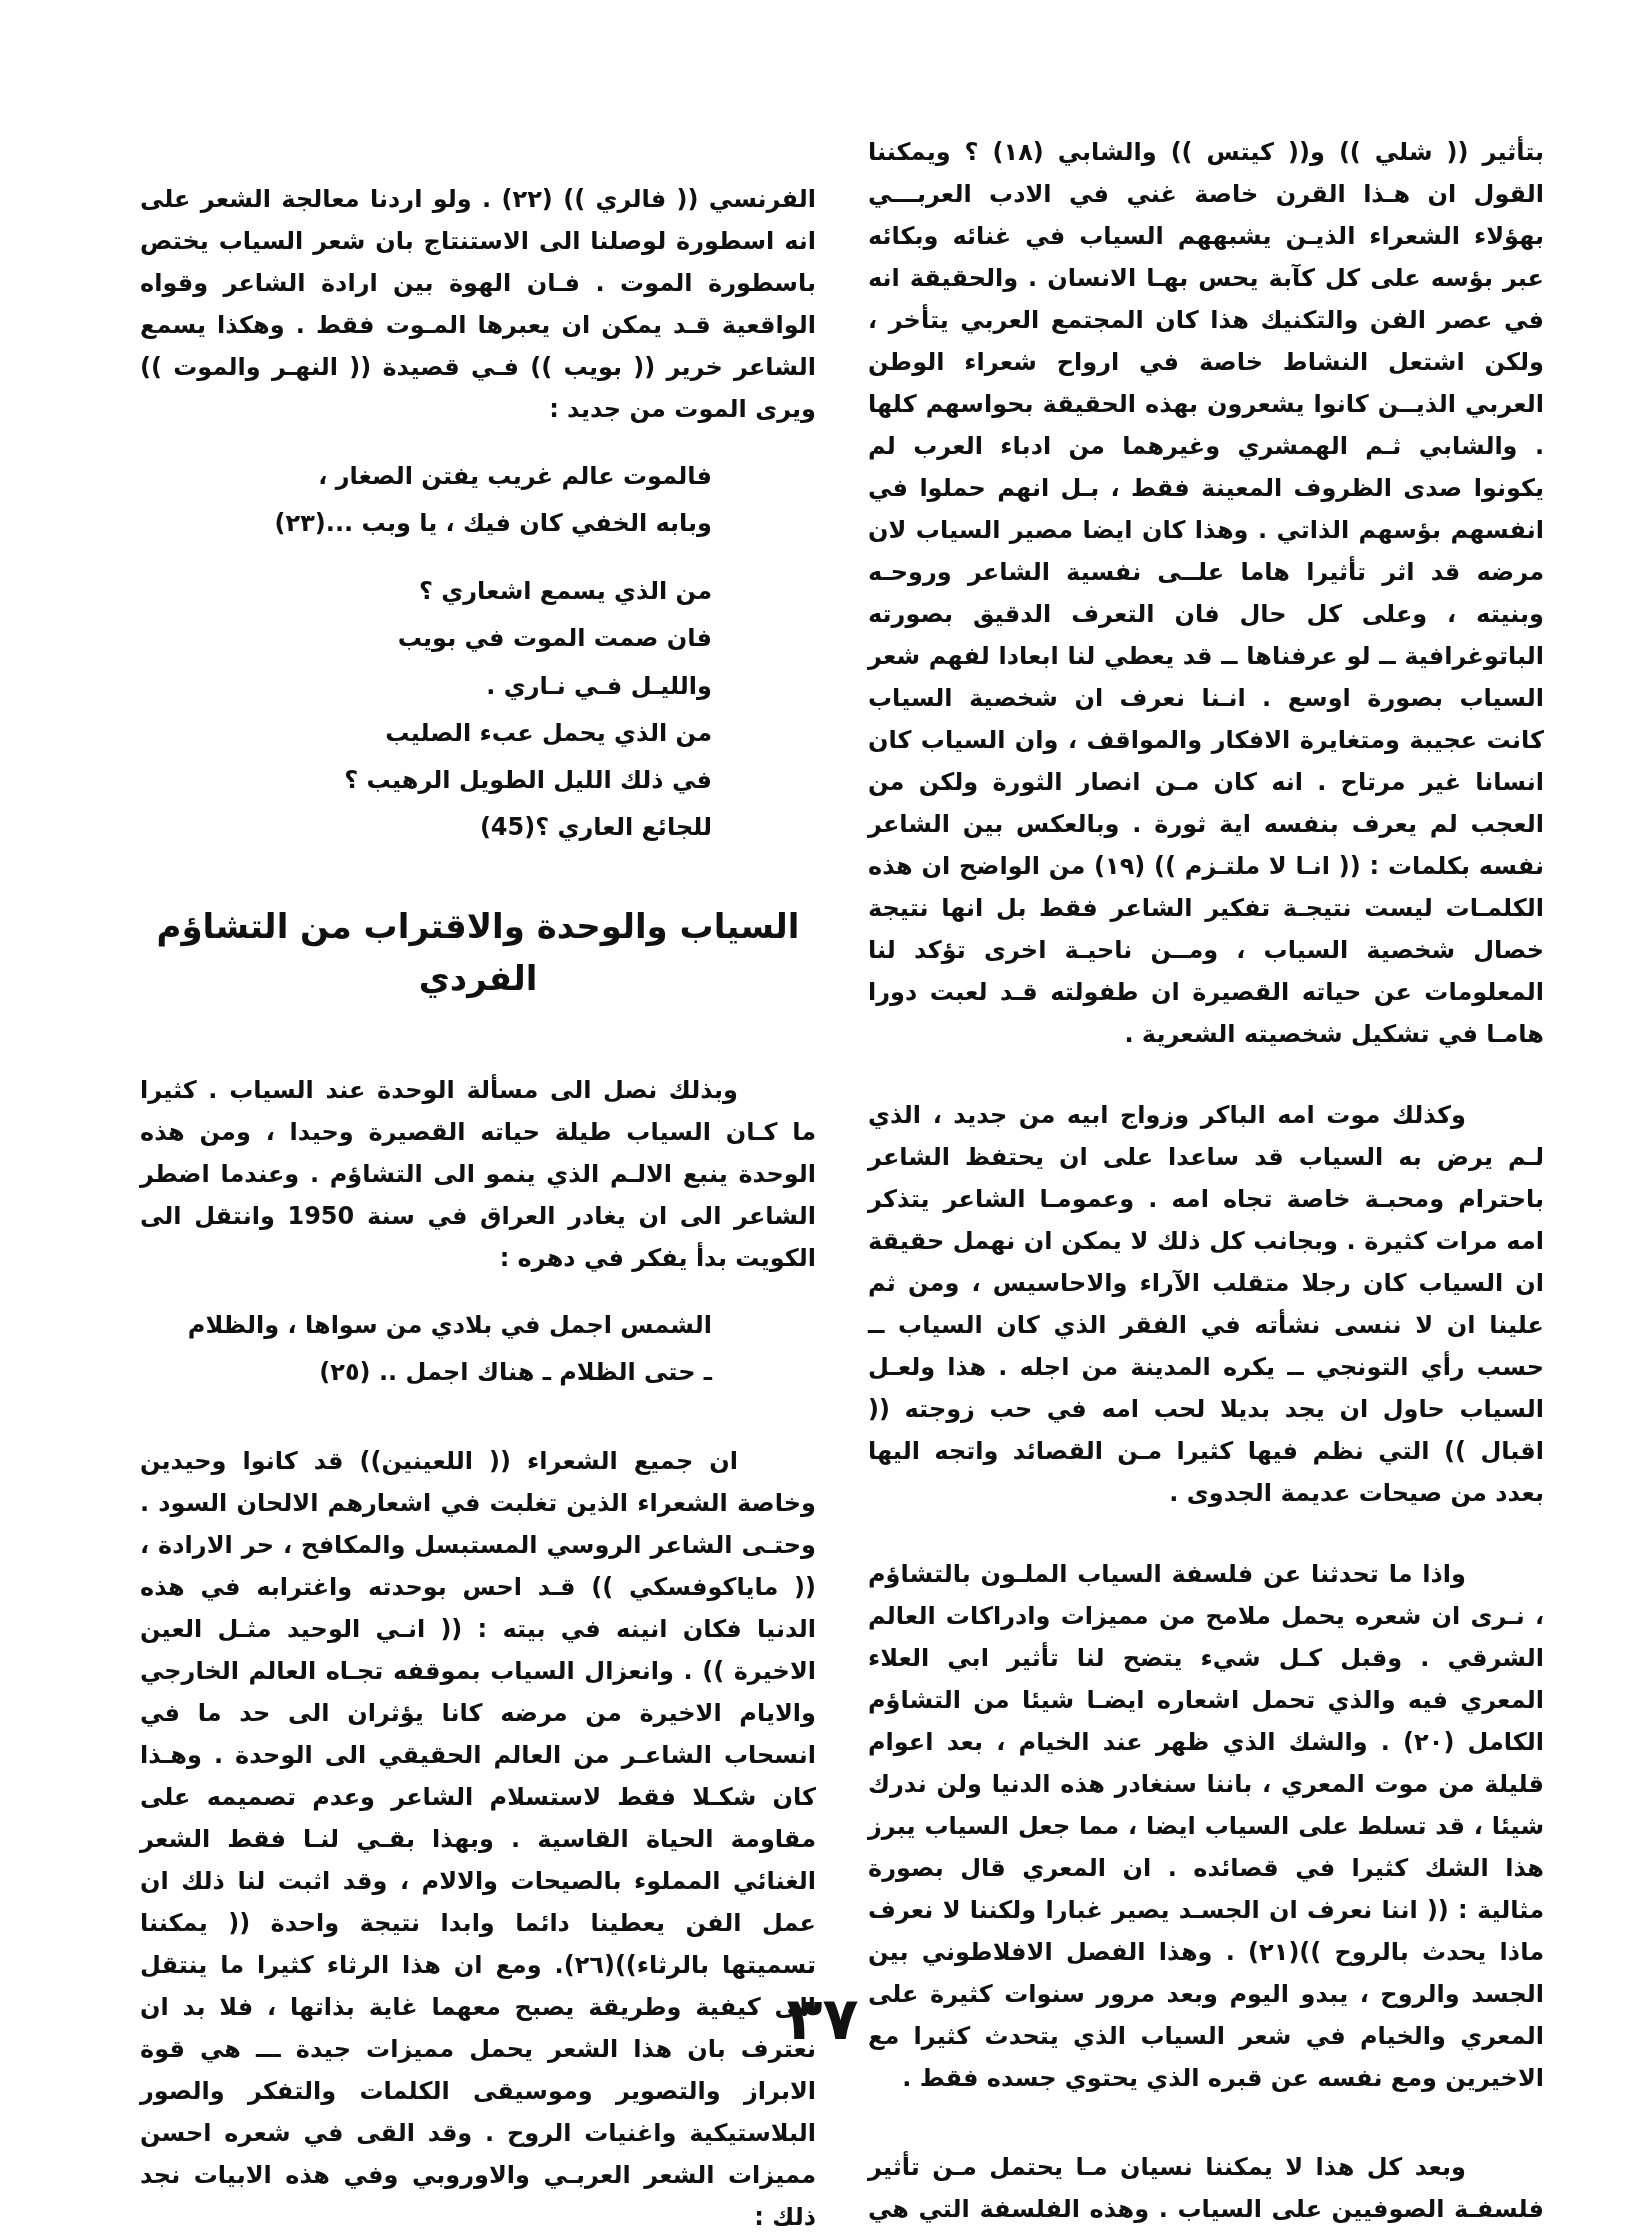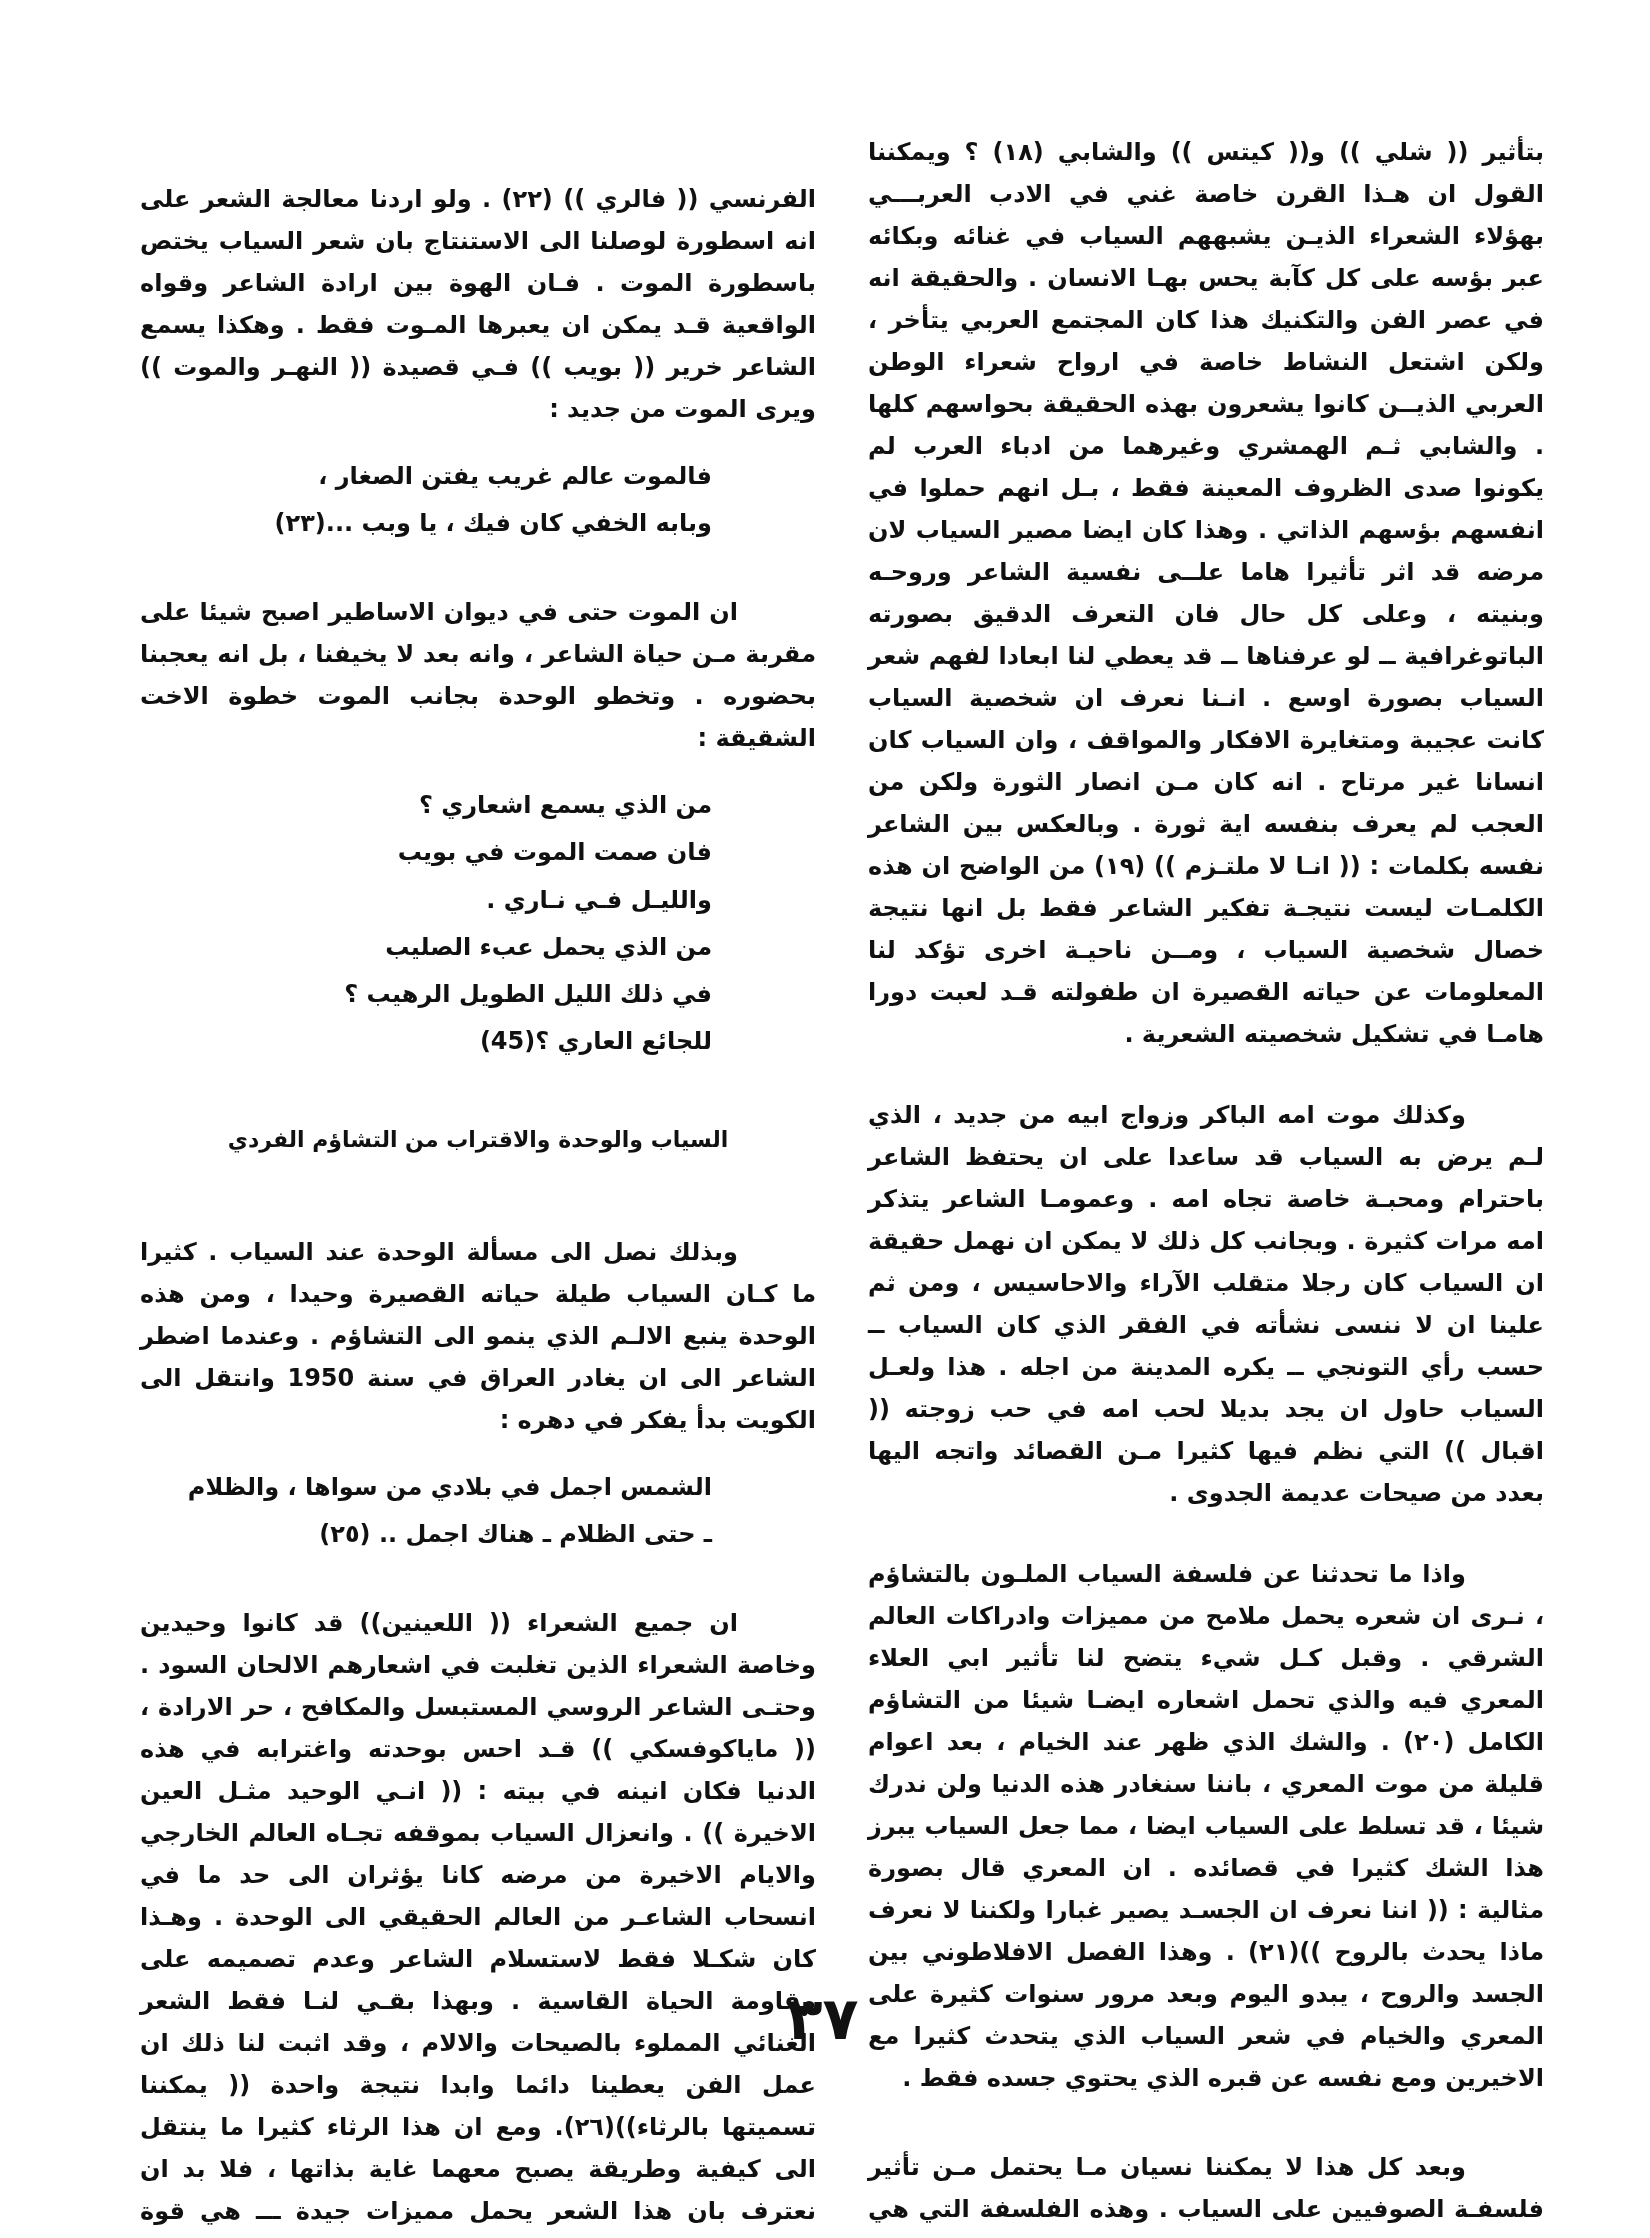--- a/index.html
+++ b/index.html
@@ -16,21 +16,21 @@
     .col-right { left: 868px; }
     .col-left { left: 140px; }
     p { margin: 0; }
     .para { margin: 0 0 39px 0; }
     .para.tight { margin-bottom: 19.6px; margin-top: 47px; }
     .indent { text-indent: 78px; }
     .verse { padding-right: 104px; text-align: right; text-align-last: right; }
     .verse .line { display: block; margin-bottom: 5.2px; }
     .verse-block { margin: 25px 0 26px 0; }
     .heading {
-      font-size: 22px; line-height: 52px; font-weight: bold; text-align: center;
+      font-size: 34px; line-height: 52px; font-weight: bold; text-align: center;
       text-align-last: center; margin: 52px 0 65px 0;
     }
     .page-number {
       position: absolute; left: 757px; top: 1984px; width: 131px;
       font-size: 59px; font-weight: bold; text-align: center; direction: rtl;
     }
   </style>
 </head>
 <body>
 
@@ -45,21 +45,20 @@
   </div>
 
   <div class="col col-left">
     <p class="para tight">الفرنسي (( فالري )) (٢٢) . ولو اردنا معالجة الشعر على انه اسطورة لوصلنا الى الاستنتاج بان شعر السياب يختص باسطورة الموت . فـان الهوة بين ارادة الشاعر وقواه الواقعية قـد يمكن ان يعبرها المـوت فقط . وهكذا يسمع الشاعر خرير (( بويب )) فـي قصيدة (( النهـر والموت )) ويرى الموت من جديد :</p>
 
     <div class="verse verse-block">
       <span class="line">فالموت عالم غريب يفتن الصغار ،</span>
       <span class="line">وبابه الخفي كان فيك ، يا وبب ...(٢٣)</span>
     </div>
 
-    <p class="para tight indent">ان الموت حتى في ديوان الاساطير اصبح شيئا على مقربة مـن حياة الشاعر ، وانه بعد لا يخيفنا ، بل انه يعجبنا بحضوره . وتخطو الوحدة بجانب الموت خطوة الاخت الشقيقة :</p>
 
     <div class="verse verse-block">
       <span class="line">من الذي يسمع اشعاري ؟</span>
       <span class="line">فان صمت الموت في بويب</span>
       <span class="line">والليـل فـي نـاري .</span>
       <span class="line">من الذي يحمل عبء الصليب</span>
       <span class="line">في ذلك الليل الطويل الرهيب ؟</span>
       <span class="line">للجائع العاري ؟(45)</span>
     </div>
 

